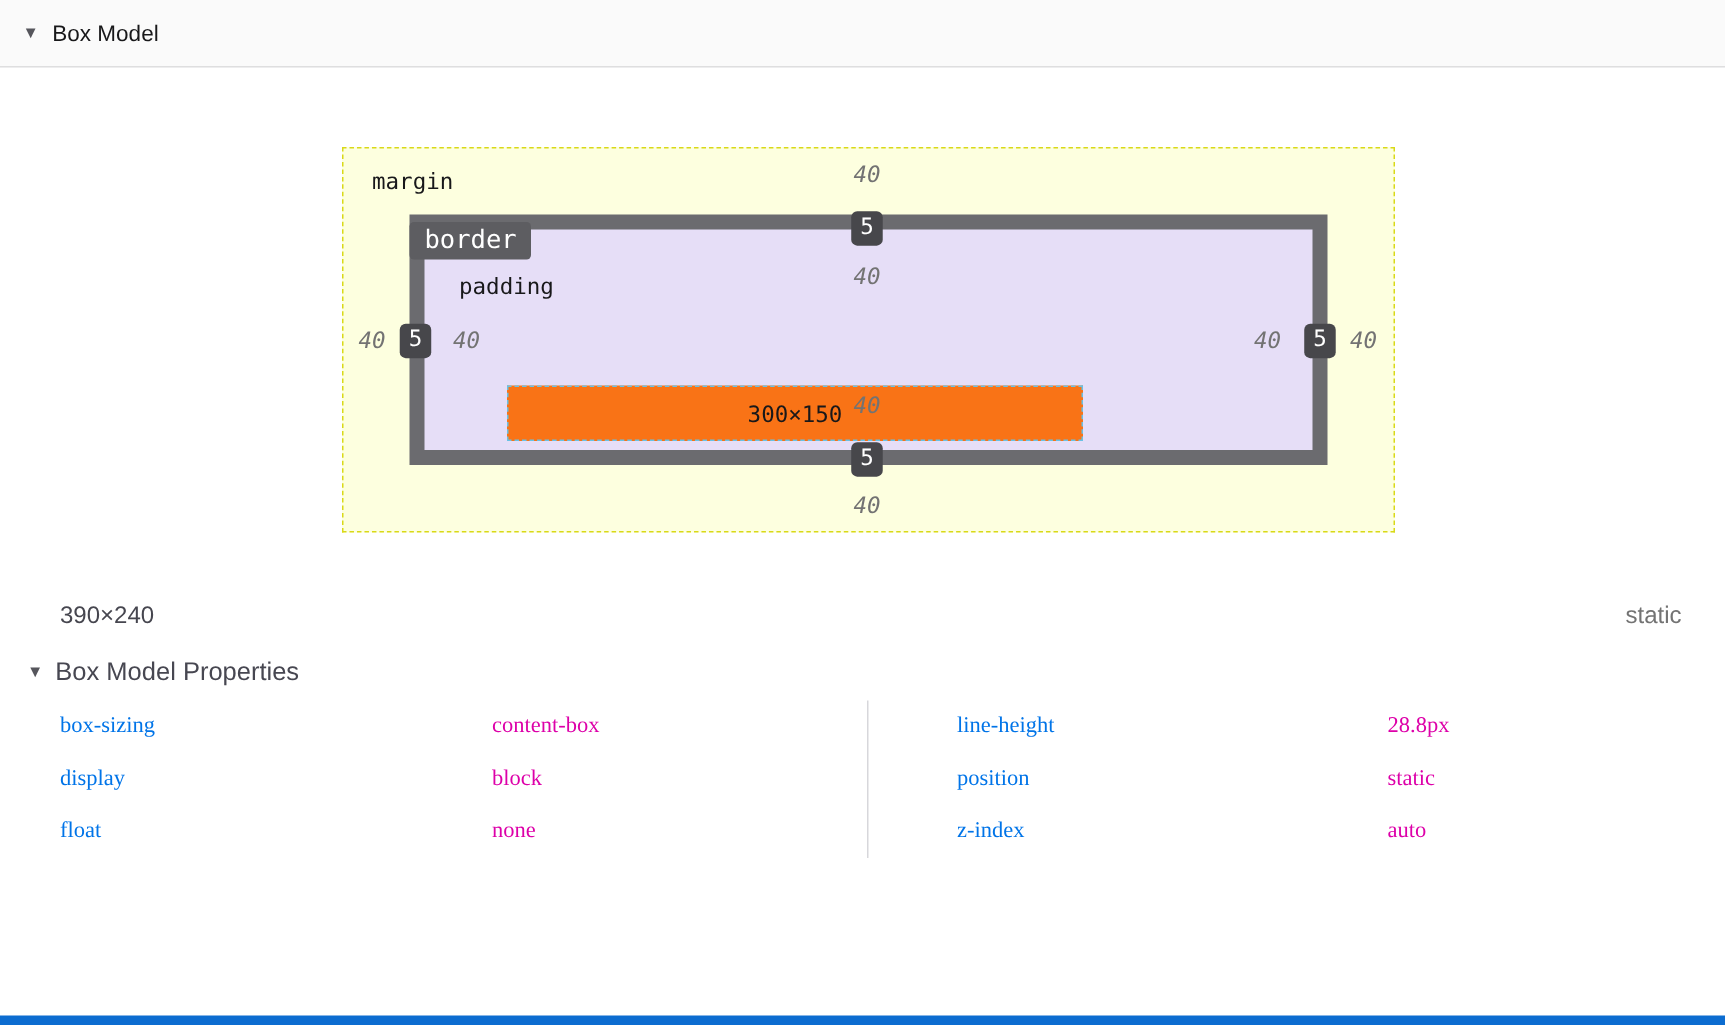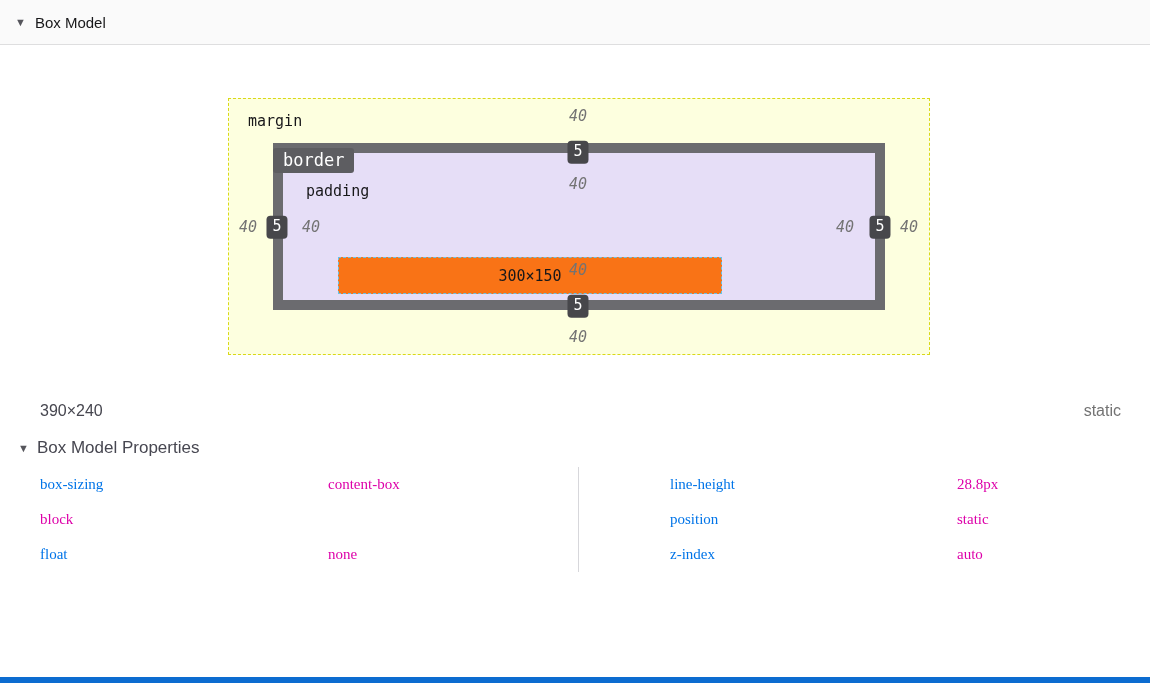--- a/index.html
+++ b/index.html
@@ -107,21 +107,21 @@
     color:#474751;
   }
   .props-grid {
     margin-top:9px;
     display:flex;
     font-family:Liberation Serif, serif;
     font-size:15px;
   }
   .pcol { }
   .pcol-left  { width:578px; }
-  .pcol-right { flex:1; border-left:1px solid #d7d7db;padding-left:32px; }
+  .pcol-right { flex:1; border-left:1px solid #d7d7db; }
   .prow {
     height:35px;
     display:flex;
     align-items:center;
   }
   .pcol-left  .prow { padding-left:40px; }
   .pcol-right .prow { padding-left:59px; }
   .pname { color:#0074e8; }
   .pcol-left  .pname { width:288px; }
   .pcol-right .pname { width:287px; }
@@ -181,20 +181,21 @@
   <span>Box Model Properties</span>
 </div>
 
 <div class="props-grid">
   <div class="pcol pcol-left">
     <div class="prow">
       <span class="pname">box-sizing</span>
       <span class="pval">content-box</span>
     </div>
     <div class="prow">
+      <span class="pname">display</span>
       <span class="pval">block</span>
     </div>
     <div class="prow">
       <span class="pname">float</span>
       <span class="pval">none</span>
     </div>
   </div>
   <div class="pcol pcol-right">
     <div class="prow">
       <span class="pname">line-height</span>

